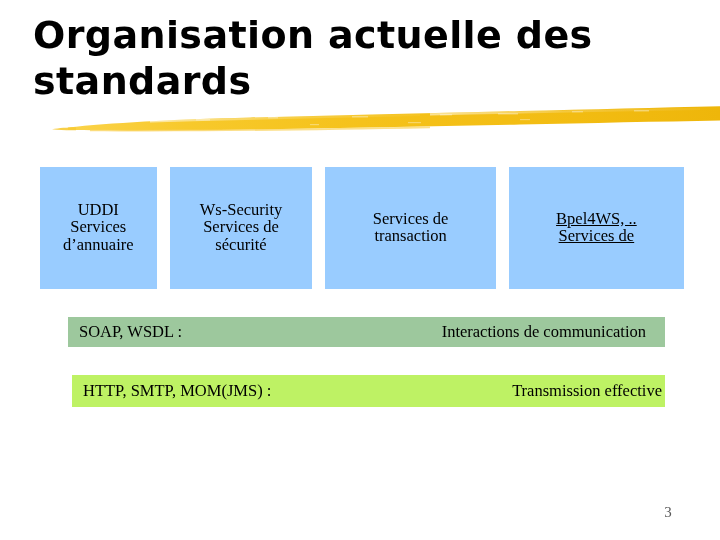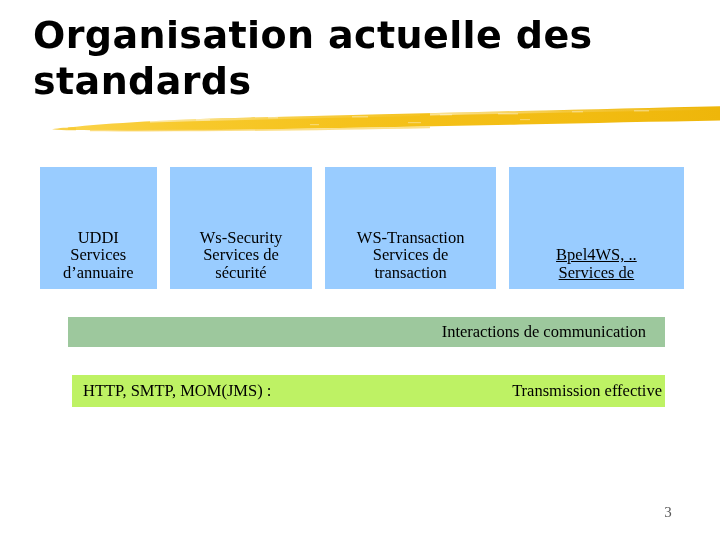--- a/index.html
+++ b/index.html
@@ -49,21 +49,21 @@
     top: 167px;
     width: 644px;
     height: 122px;
     display: flex;
     gap: 13px;
   }
   .std-box {
     background: #99ccff;
     display: flex;
     flex-direction: column;
-    justify-content: flex-end;
+    justify-content: center;
     align-items: center;
     padding: 6px 2px 8px;
     box-sizing: border-box;
     color: #000000;
     font-size: 16.5px;
     line-height: 1.05;
     text-align: center;
   }
   .std-box .box-line { display: block; white-space: nowrap; }
   .box-w1 { width: 119px; }
@@ -169,33 +169,33 @@
     <span class="box-line">d’annuaire</span>
   </div>
 
   <div class="std-box box-w2">
     <span class="box-line">Ws-Security</span>
     <span class="box-line">Services de</span>
     <span class="box-line">sécurité</span>
   </div>
 
   <div class="std-box box-w3">
-    <span class="box-line">WS-Transaction</span>
     <span class="box-line">Services de</span>
     <span class="box-line">transaction</span>
   </div>
 
   <div class="std-box box-w4">
     <span class="box-line">Bpel4WS, ..</span>
     <span class="box-line">Services de</span>
   </div>
 
 </div>
 
 <div class="band band-green">
+  <span class="band-left">SOAP, WSDL :</span>
   <span class="band-right">Interactions de communication</span>
 </div>
 
 <div class="band band-pink">
   <span class="band-left">HTTP, SMTP, MOM(JMS) :</span>
   <span class="band-right">Transmission effective</span>
 </div>
 
 <div class="page-number">3</div>
 

